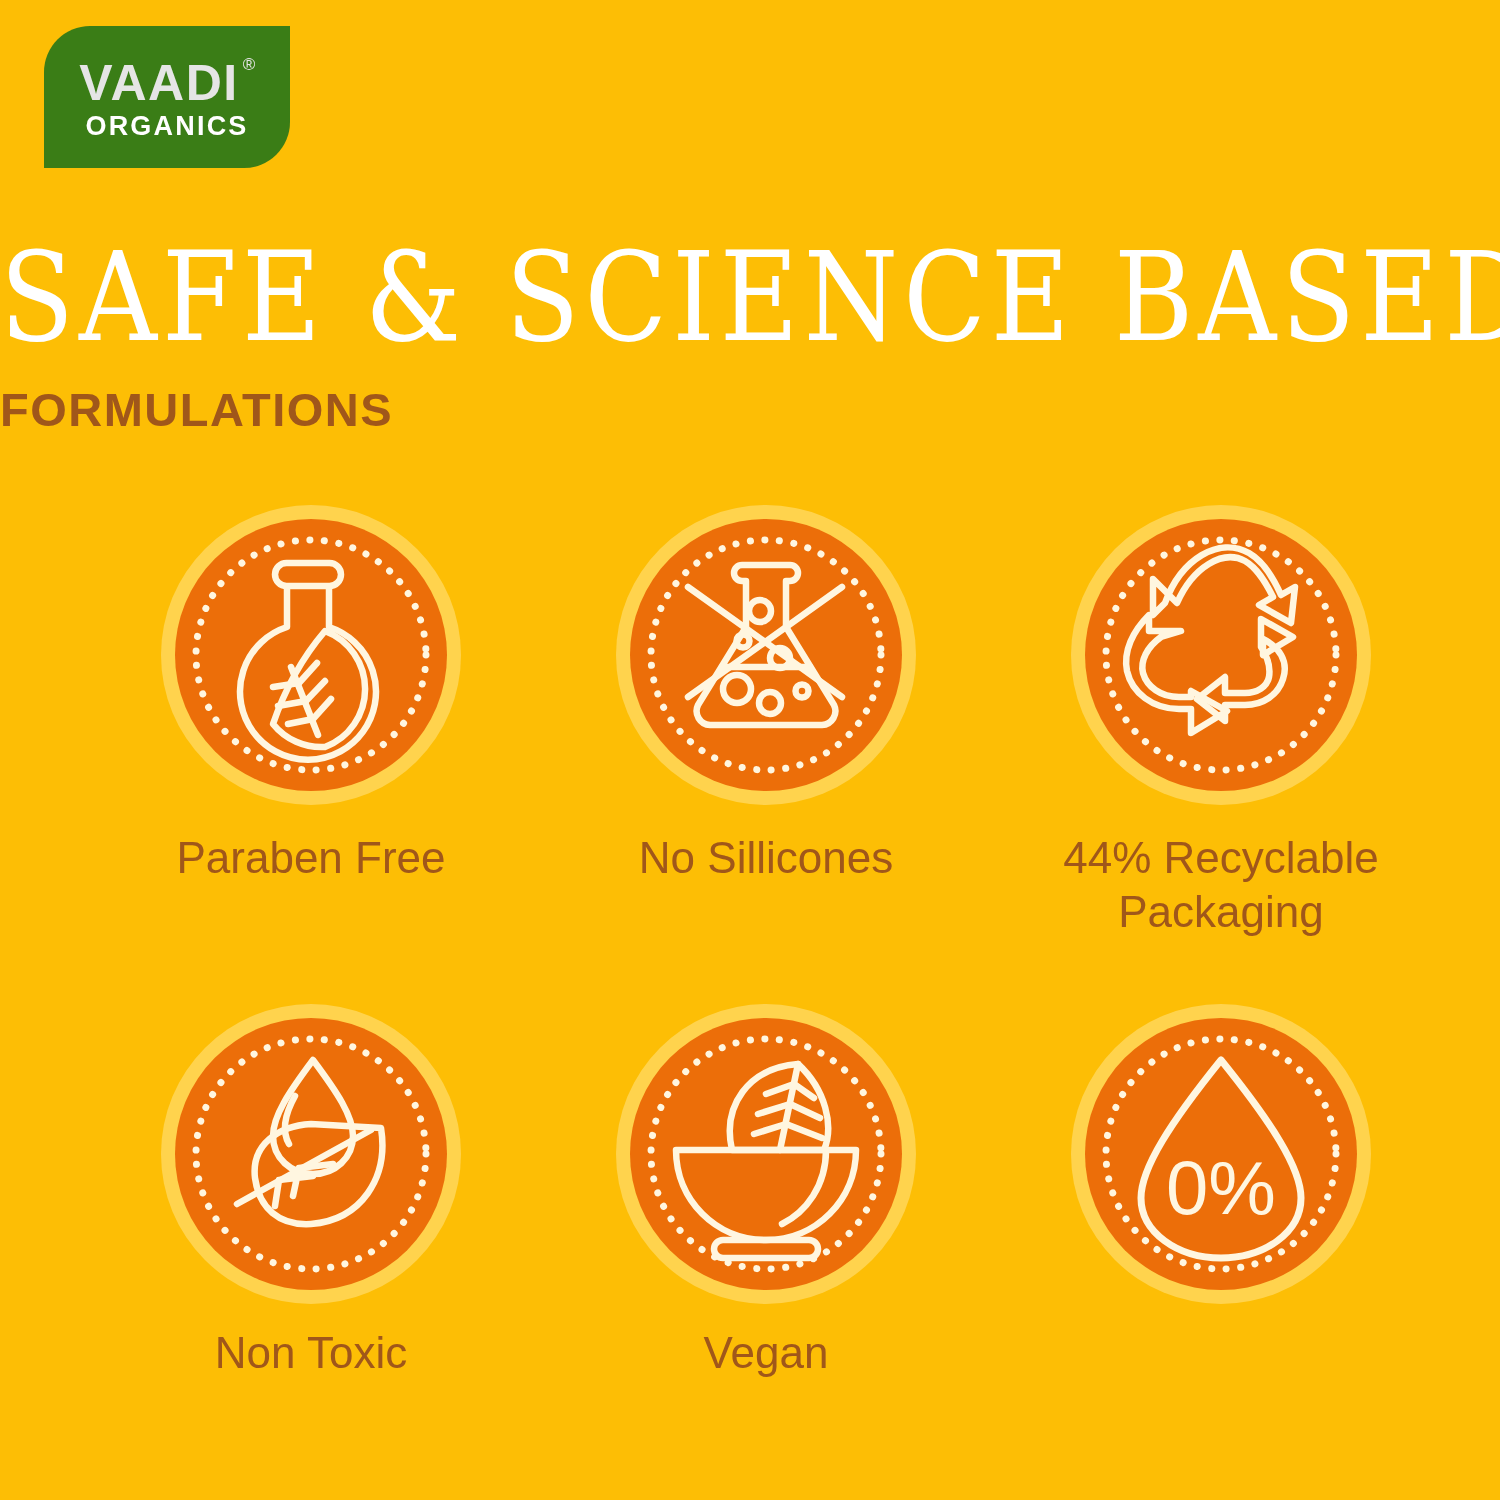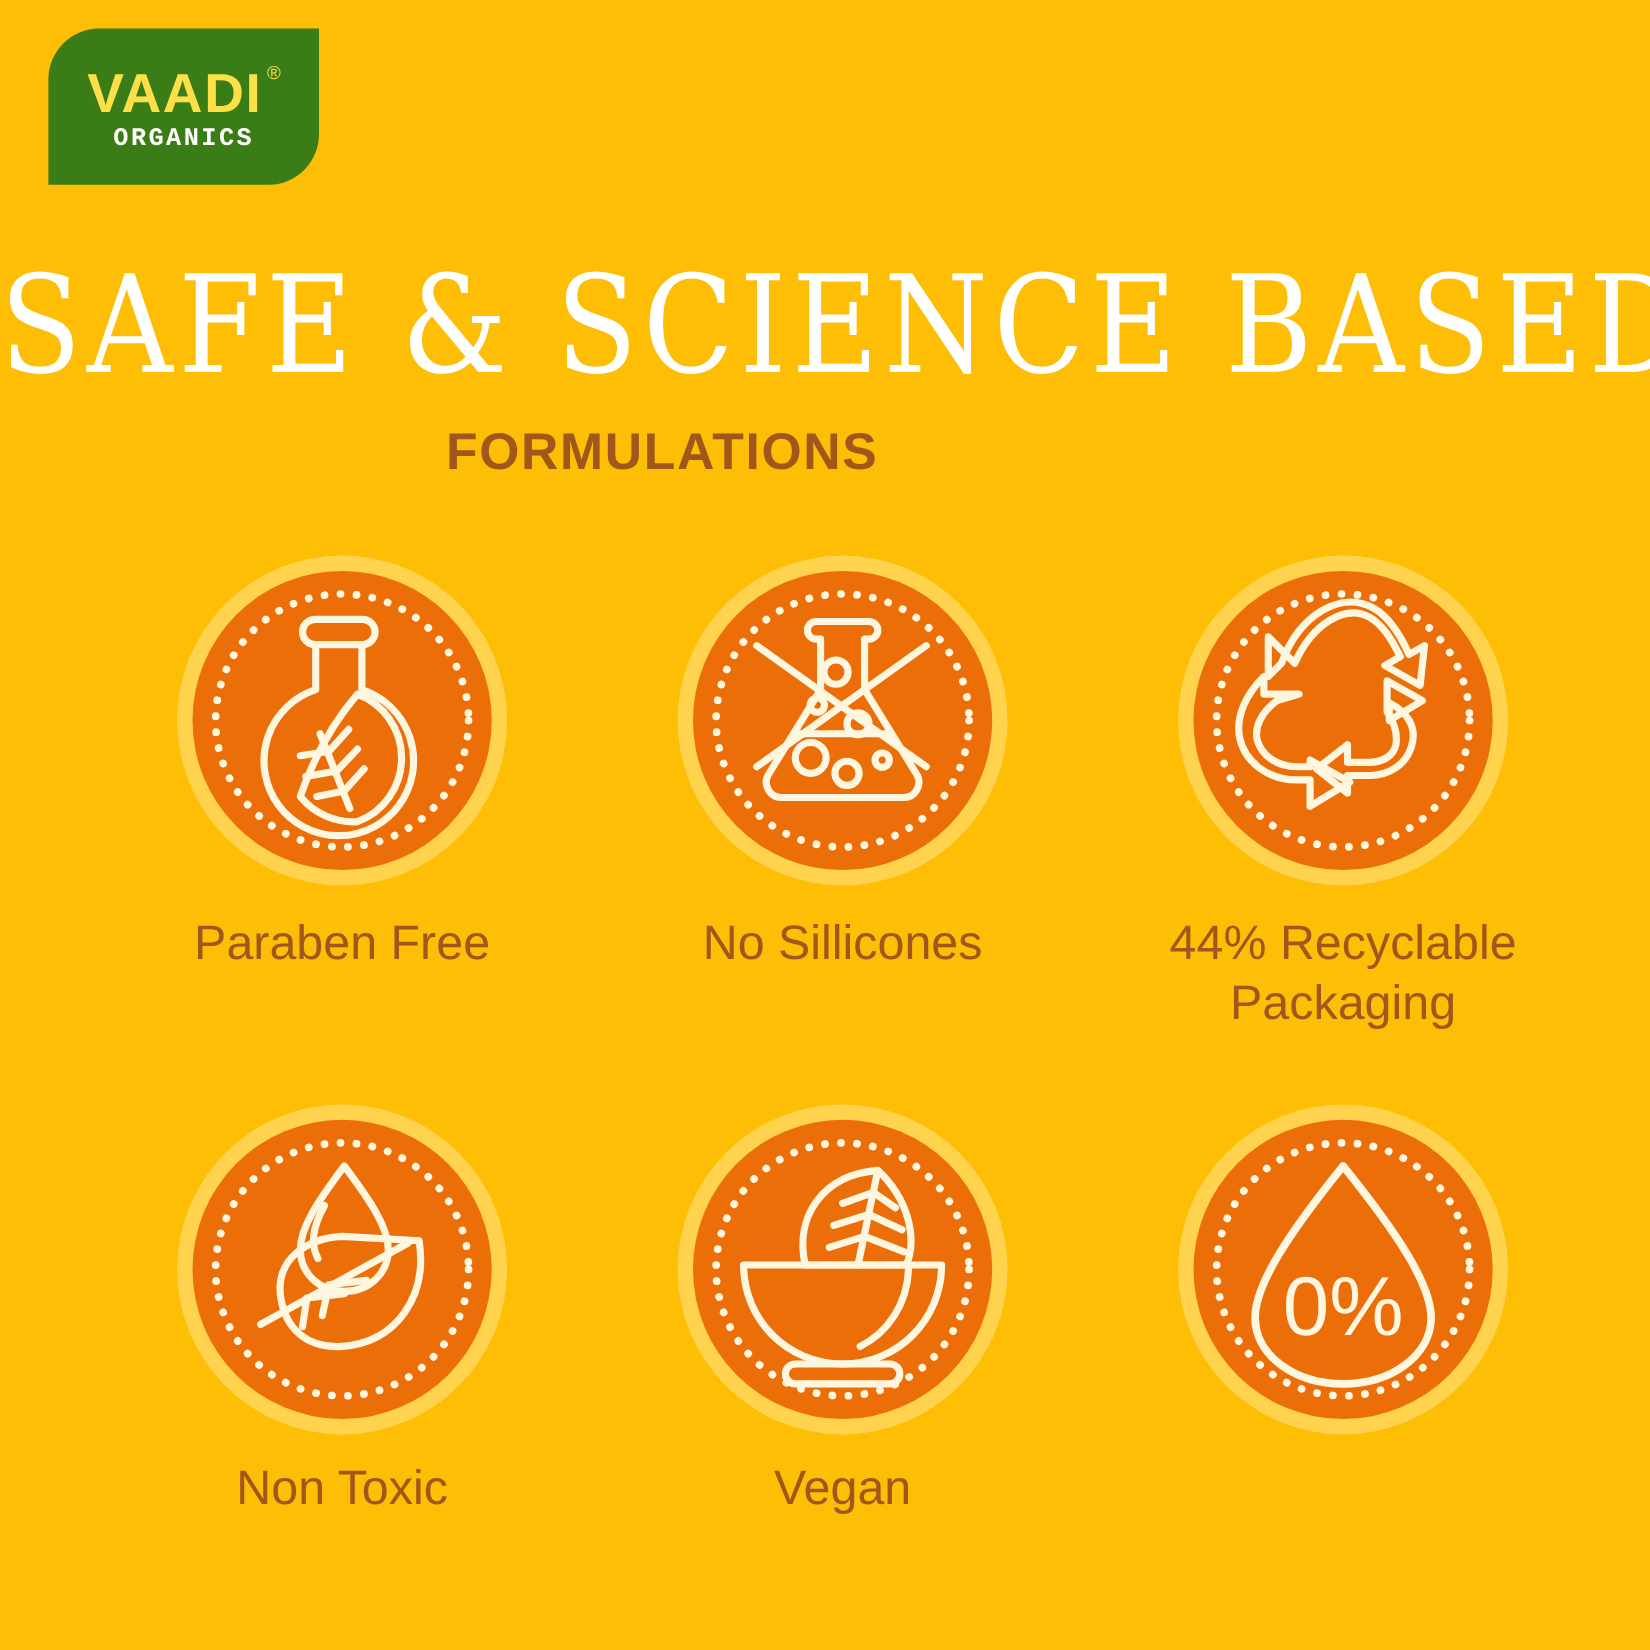--- a/index.html
+++ b/index.html
@@ -16,37 +16,37 @@
     position:absolute;left:44px;top:26px;
     width:246px;height:142px;
     background:#3A7D16;
     border-radius:46px 0 46px 0;
     display:flex;flex-direction:column;
     align-items:center;justify-content:center;
     box-sizing:border-box;padding-top:4px;
   }
   .logo-word{
     position:relative;
-    color:#fde047;
+    color:#e5e5e5;
     font-family:"Liberation Sans", sans-serif;
     font-weight:bold;
     font-size:50px;
     letter-spacing:1.5px;
     line-height:0.98;
     padding-right:16px;
   }
   .logo-reg{
     position:absolute;right:-2px;top:-2px;
     font-size:17px;font-weight:normal;
   }
   .logo-sub{
     color:#ffffff;
-    font-family:Liberation Mono, monospace;
+    font-family:Liberation Sans, sans-serif;
     font-weight:bold;
-    font-size:23px;
+    font-size:27px;
     letter-spacing:2.2px;
     line-height:1;
     margin-top:5px;
   }
 
   
   .headline{
     position:absolute;left:0;top:236px;width:1500px;
     text-align:center;
     color:#ffffff;
@@ -54,21 +54,20 @@
     font-weight:400;
     font-size:108px;
     letter-spacing:5px;
     line-height:1;
     white-space:nowrap;
     transform:scaleY(1.14);
     transform-origin:center top;
   }
   .subhead{
     position:absolute;left:0;top:386px;width:1204px;
-    text-align:center;
     color:#A0571A;
     font-family:"Liberation Sans", sans-serif;
     font-weight:bold;
     font-size:47px;
     letter-spacing:1.5px;
     line-height:1;
   }
 
   
   .grid{

